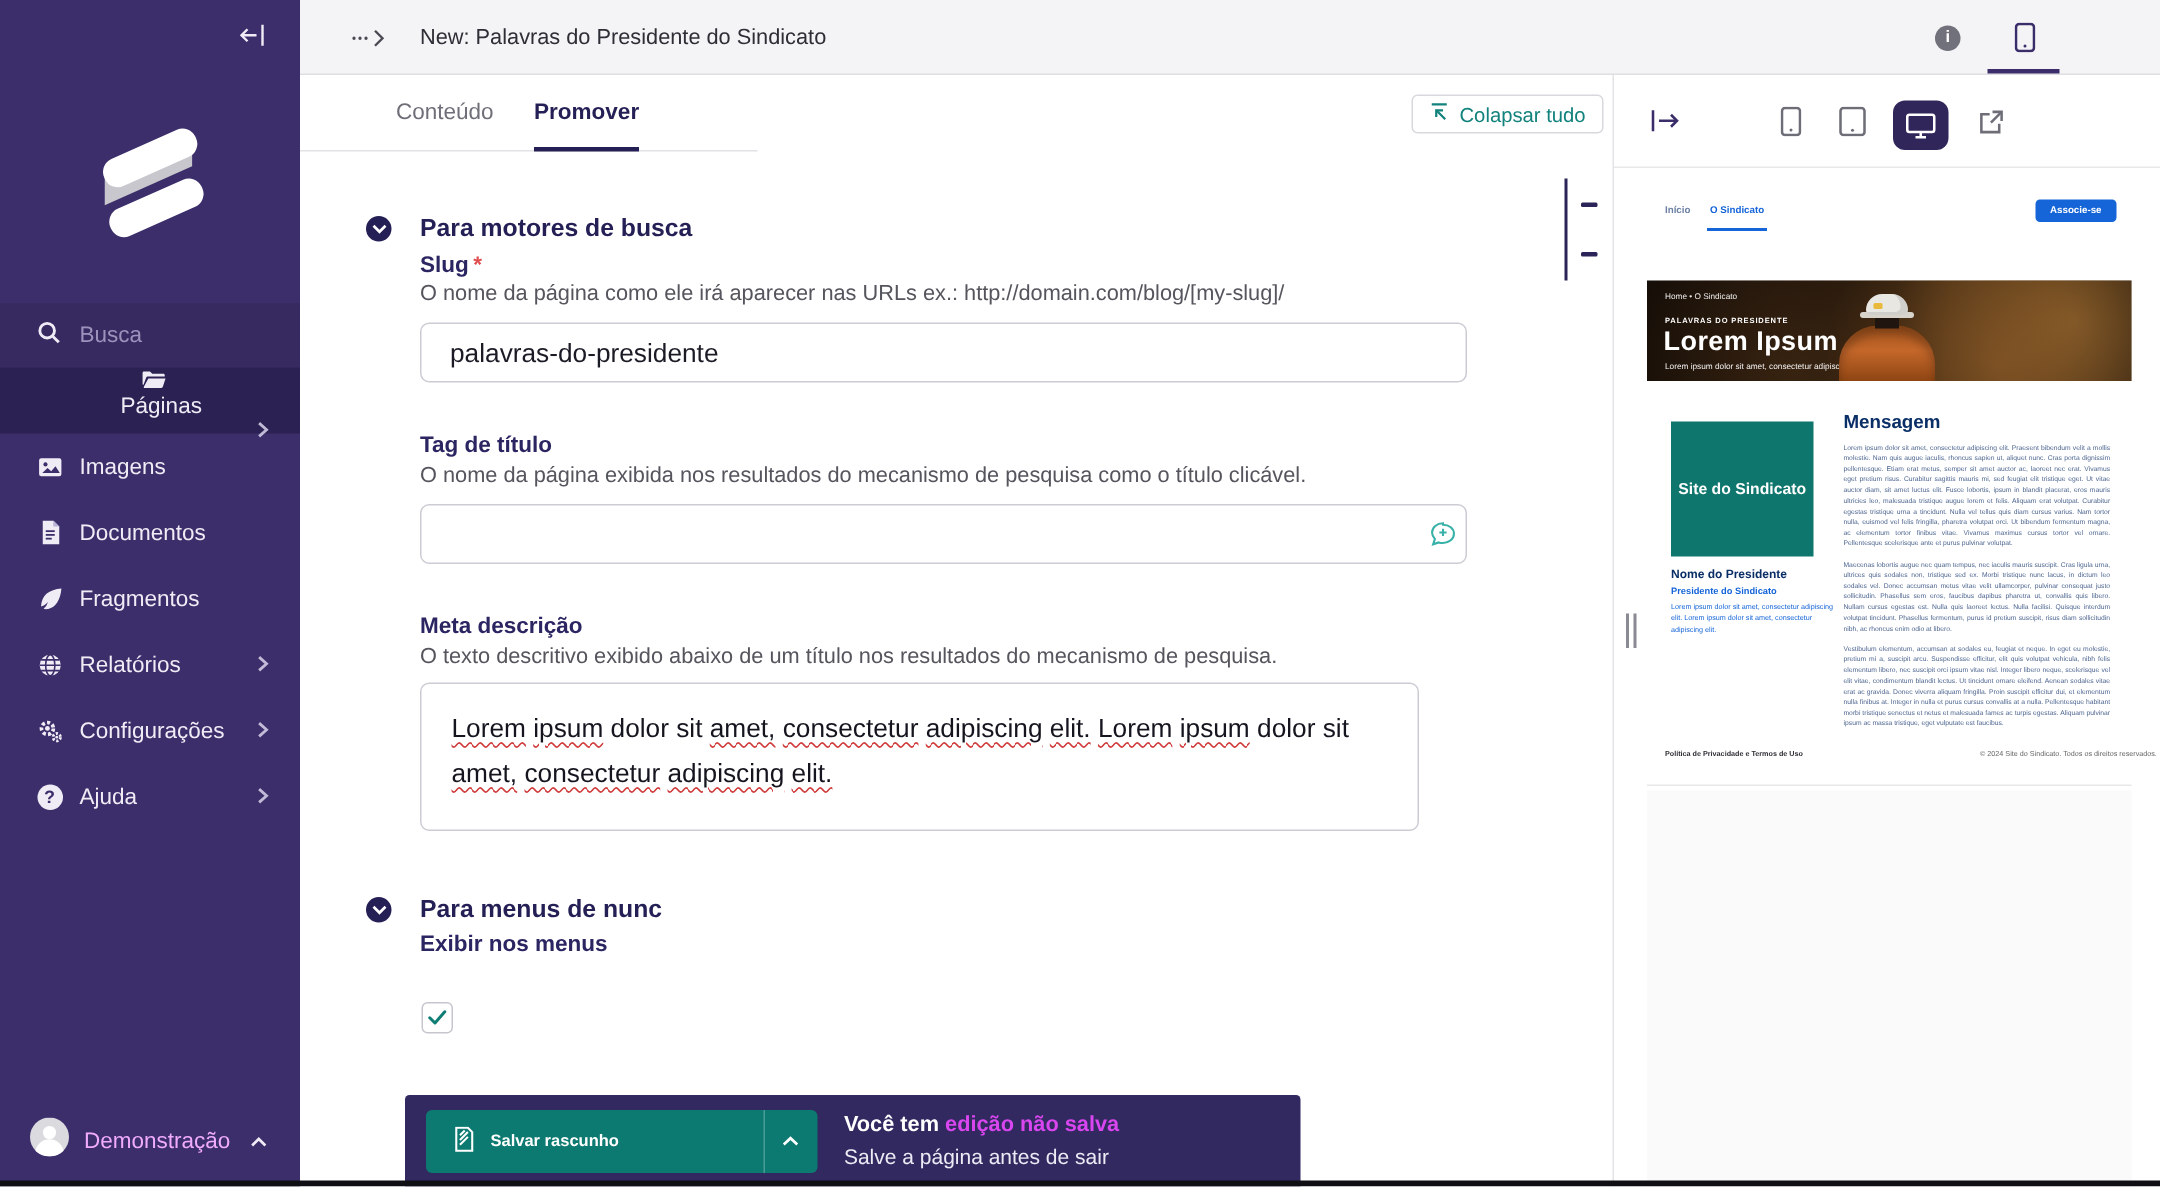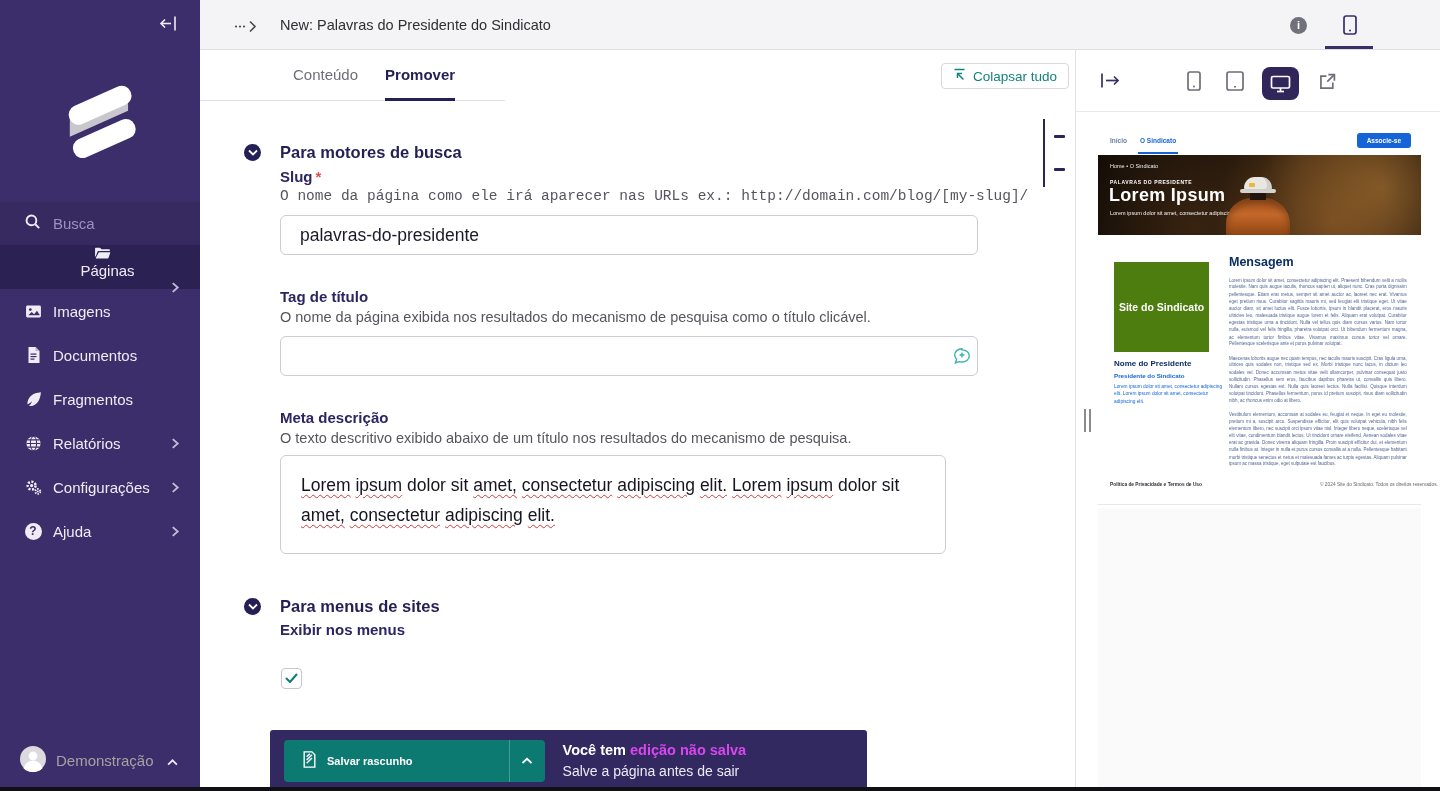--- a/index.html
+++ b/index.html
@@ -12,36 +12,36 @@
   .sb-logo { position:absolute; top:60px; left:48px; }
   .sb-search { position:absolute; top:202px; left:0; width:200px; height:43px; background:rgba(0,0,0,.08); display:flex; align-items:center; padding:0 0 0 24px; }
   .sb-search input { background:transparent; border:none; outline:none; color:#EFECF6; font-size:15px; margin-left:12px; width:120px; font-family:"Liberation Sans",sans-serif; }
   .sb-search input::placeholder { color:#9C93BD; }
   .sb-menu { position:absolute; top:245px; left:0; width:200px; }
   .sb-item { height:44px; display:flex; align-items:center; padding:0 20px 0 24px; color:#EFECF6; font-size:15px; cursor:pointer; position:relative; }
   .sb-item.active { background:#2C2153;flex-direction:column; }
   .sb-item .sb-ico { width:18px; display:flex; justify-content:center; }
   .sb-item .sb-label { margin-left:11px; }
   .sb-item .sb-chev { margin-left:auto; opacity:.85; }
-  .sb-user { position:absolute; bottom:10px; left:0; width:200px; height:42px; display:flex; align-items:center; padding:0 22px 0 20px; color:#a3a3a3; font-size:15px; cursor:pointer; }
+  .sb-user { position:absolute; bottom:10px; left:0; width:200px; height:42px; display:flex; align-items:center; padding:0 22px 0 20px; color:#f0abfc; font-size:15px; cursor:pointer; }
   .sb-user .name { margin-left:10px; }
   .sb-user .up { margin-left:auto; }
   .help-circle { width:17px; height:17px; border-radius:50%; background:#EFECF6; color:#3C2E6A; font-size:12px; font-weight:bold; display:flex; align-items:center; justify-content:center; }
 
   
   .topbar { position:absolute; left:200px; top:0; width:1240px; height:50px; background:#F4F4F6; border-bottom:1px solid #DFDFE3; z-index:4; }
   .tb-bc { position:absolute; left:34px; top:19px; cursor:pointer; }
   .tb-title { position:absolute; left:80px; top:0; line-height:50px; font-size:14.5px; color:#2E2E36; }
   .tb-info { position:absolute; left:1090px; top:17px; width:17px; height:17px; border-radius:50%; background:#71717B; color:#fff; font-size:11px; font-weight:bold; text-align:center; line-height:17px; cursor:pointer; }
   .tb-phone { position:absolute; left:1143px; top:15px; cursor:pointer; }
   .tb-underline { position:absolute; left:1125px; bottom:0; width:48px; height:3px; background:#3A2D69; }
 
   
   .main { position:absolute; left:200px; top:50px; width:875px; height:741px; background:#fff; }
-  .tabs-strip { position:absolute; left:0; top:0; width:305px; height:51px; border-bottom:1px solid #E2E2E6; display:flex; padding-left:93px; gap:27px; }
+  .tabs-strip { position:absolute; left:0; top:0; width:305px; height:51px; border-bottom:1px solid #E2E2E6; display:flex; padding-left:64px; gap:27px; }
   .tab { line-height:50px; font-size:15px; color:#6F6F79; cursor:pointer; position:relative; }
   .tab.active { color:#241F55; font-weight:bold; }
   .tab.active::after { content:""; position:absolute; left:0; right:0; bottom:-1px; height:3px; background:#241F55; }
   .btn-collapse-all { position:absolute; left:741px; top:13px; height:26px; background:#fff; border:1px solid #D8D8DE; border-radius:4px; display:flex; align-items:center; gap:7px; padding:0 11px; color:#12827C; font-size:13.5px; cursor:pointer; }
 
   .sec-chev { position:absolute; width:17px; height:17px; border-radius:50%; background:#241F55; display:flex; align-items:center; justify-content:center; cursor:pointer; }
   .h-section { position:absolute; font-size:16.5px; font-weight:bold; color:#241F55; }
   .f-label { position:absolute; font-size:15px; font-weight:bold; color:#2B2562; }
   .f-label .req { color:#E04F4F; margin-left:3px; }
   .f-hint { position:absolute; font-size:14.5px; color:#55555D; }
@@ -79,39 +79,39 @@
   .drag-handle i { display:block; width:2px; height:23px; background:#8A8A92; }
 
   
   .preview { position:absolute; left:22px; top:75px; width:323px; }
   .site-header { height:30px; background:#fff; display:flex; align-items:center; padding:0 10px 0 12px; }
   .site-nav { display:flex; gap:13px; height:100%; align-items:center; }
   .site-link { font-size:6.5px; font-weight:bold; color:#6B7FA3; position:relative; height:100%; display:flex; align-items:center; cursor:pointer; }
   .site-link.active { color:#1565D8; }
   .site-link.active::after { content:""; position:absolute; left:-2px; right:-2px; bottom:1px; height:2px; background:#1565D8; }
   .site-cta { margin-left:auto; background:#1565D8; color:#fff; font-size:6.5px; font-weight:bold; padding:4px 10px; border-radius:3px; cursor:pointer; }
-  .site-hero { height:80px; position:relative; overflow:hidden;
+  .site-hero { height:67px; position:relative; overflow:hidden;
     background:
       radial-gradient(circle at 88% 40%, rgba(214,150,70,.45), transparent 42%),
       radial-gradient(circle at 72% 85%, rgba(150,92,40,.5), transparent 48%),
       radial-gradient(circle at 30% 90%, rgba(90,55,25,.45), transparent 50%),
-      linear-gradient(95deg, #140d07 0%, #1d130a 35%, #34220e 62%, #281807 82%, #170e06 100%); }
+      linear-gradient(95deg, #140d07 0%, #1d130a 35%, #34220e 62%, #281807 82%, #170e06 100%); margin-top: 32px; }
   .hero-bc { position:absolute; left:12px; top:8px; font-size:5.5px; color:#fff; opacity:.92; }
   .hero-eyebrow { position:absolute; left:12px; top:24px; font-size:5px; font-weight:bold; letter-spacing:.6px; color:#fff; }
   .hero-title { position:absolute; left:11px; top:30px; font-size:18px; font-weight:bold; color:#fff; letter-spacing:.3px; }
   .hero-sub { position:absolute; left:12px; top:55px; font-size:5.5px; color:#fff; opacity:.95; }
   .worker { position:absolute; left:128px; bottom:0; width:64px; height:58px; }
   .worker .hat { position:absolute; left:18px; top:0; width:28px; height:14px; background:#E9E7E2; border-radius:13px 13px 4px 4px; box-shadow:inset -5px -2px 0 rgba(0,0,0,.10); }
   .worker .hat::after { content:""; position:absolute; left:5px; top:6px; width:6px; height:4px; background:#E8B93A; border-radius:1px; }
   .worker .brim { position:absolute; left:14px; top:12px; width:36px; height:4px; background:#D8D4CC; border-radius:2px; }
   .worker .head { position:absolute; left:24px; top:15px; width:16px; height:8px; background:#20150F; }
   .worker .torso { position:absolute; left:0; top:21px; width:64px; height:37px; border-radius:26px 26px 0 0;
     background:linear-gradient(180deg,#A4541C 0%, #C4672A 45%, #8F4513 100%); box-shadow:inset 0 6px 6px rgba(0,0,0,.25); }
   .site-body { height:232px; background:#fff; position:relative; }
-  .site-card { position:absolute; left:16px; top:27px; width:95px; height:90px; background:#4d7c0f; color:#fff; display:flex; align-items:center; justify-content:center; font-size:10.5px; font-weight:bold; text-align:center; }
+  .site-card { position:absolute; left:16px; top:27px; width:95px; height:90px; background:#0f766e; color:#fff; display:flex; align-items:center; justify-content:center; font-size:10.5px; font-weight:bold; text-align:center; }
   .author-name { position:absolute; left:16px; top:124px; font-size:8px; font-weight:bold; color:#0A2E66; }
   .author-role { position:absolute; left:16px; top:137px; font-size:6.2px; font-weight:bold; color:#1565D8; }
   .author-bio { position:absolute; left:16px; top:148px; width:138px; font-size:6px; line-height:1.55; color:#1565D8; transform:scale(.8); transform-origin:0 0; }
   .msg-title { position:absolute; left:131px; top:20px; font-size:12.5px; font-weight:bold; color:#0A2E66; }
   .msg-paras { position:absolute; left:131px; top:42px; width:237px; transform:scale(.75); transform-origin:0 0; font-size:6px; line-height:1.58; color:#4E6690; text-align:justify; }
   .msg-paras p { margin-bottom:9px; }
   .site-footer { height:38px; background:#fff; position:relative; border-bottom:1px solid #E8E8EA; }
   .sf-left { position:absolute; left:12px; top:15px; font-size:6px; font-weight:bold; color:#2E2E36; transform:scale(.8); transform-origin:0 0; white-space:nowrap; }
   .sf-right { position:absolute; right:-46px; top:15px; font-size:6px; color:#666; transform:scale(.8); transform-origin:0 0; white-space:nowrap; }
   .gray-block { height:282px; background:#FAFAFB; margin-top:3px; }
@@ -292,21 +292,21 @@
   <div class="sec-chev" style="left:44px; top:94px;">
     <svg width="10" height="7" viewBox="0 0 10 6" fill="none" stroke="#fff" stroke-width="1.8">
         <path d="M1 1l4 4 4-4"></path>
       </svg>
   </div>
   <div class="h-section" style="left:80px; top:93px;">Para motores de busca</div>
 
   <div class="f-label" style="left:80px; top:118px;">
     <span>Slug</span><span class="req">*</span>
   </div>
-  <div class="f-hint" style="left:80px; top:138px;font-family:Liberation Mono, monospace;">O nome da página como ele irá aparecer nas URLs ex.: http://domain.com/blog/[my-slug]/</div>
+  <div class="f-hint" style="left:80px; top:138px;">O nome da página como ele irá aparecer nas URLs ex.: http://domain.com/blog/[my-slug]/</div>
   <input class="f-input" style="left: 80px; top: 165px;" value="palavras-do-presidente">
 
   <div class="f-label" style="left:80px; top:238px;">Tag de título</div>
   <div class="f-hint" style="left:80px; top:259px;">O nome da página exibida nos resultados do mecanismo de pesquisa como o título clicável.</div>
   <input class="f-input" style="left: 80px; top: 286px;" value="">
   <span class="comment-ico">
     <svg width="18" height="18" viewBox="0 0 17 17" fill="none" stroke="#38B2A8" stroke-width="1.3">
         <path d="M8.5 1.7c-3.8 0-6.9 2.6-6.9 5.9 0 1.5.7 2.9 1.8 4L2.3 15l3.5-1.2c.8.3 1.7.4 2.7.4 3.8 0 6.9-2.6 6.9-5.9s-3.1-5.6-6.9-5.6z"></path>
         <path d="M8.5 5.2v4.6M6.2 7.5h4.6"></path>
       </svg>
@@ -314,21 +314,21 @@
 
   <div class="f-label" style="left:80px; top:359px;">Meta descrição</div>
   <div class="f-hint" style="left:80px; top:380px;">O texto descritivo exibido abaixo de um título nos resultados do mecanismo de pesquisa.</div>
   <div class="f-textarea" style="left:80px; top:405px;"><span class="misspell">Lorem</span> <span class="misspell">ipsum</span> dolor sit <span class="misspell">amet,</span> <span class="misspell">consectetur</span> <span class="misspell">adipiscing</span> <span class="misspell">elit.</span> <span class="misspell">Lorem</span> <span class="misspell">ipsum</span> dolor sit <span class="misspell">amet,</span> <span class="misspell">consectetur</span> <span class="misspell">adipiscing</span> <span class="misspell">elit.</span></div>
 
   <div class="sec-chev" style="left:44px; top:548px;">
     <svg width="10" height="7" viewBox="0 0 10 6" fill="none" stroke="#fff" stroke-width="1.8">
         <path d="M1 1l4 4 4-4"></path>
       </svg>
   </div>
-  <div class="h-section" style="left:80px; top:547px;">Para menus de sites</div>
+  <div class="h-section" style="left:80px; top:547px;">Para menus de nunc</div>
   <div class="f-label" style="left:80px; top:571px;">Exibir nos menus</div>
   <div class="checkbox checked">
     <svg width="13" height="11" viewBox="0 0 13 11" fill="none" stroke="#0E7D74" stroke-width="2" stroke-linecap="round" stroke-linejoin="round">
         <path d="M1.5 5.5l3.5 3.5 6.5-7.5"></path>
       </svg>
   </div>
 
   <div class="marker-line"></div>
   <div class="marker-dash" style="top:85px;"></div>
   <div class="marker-dash" style="top:118px;"></div>

